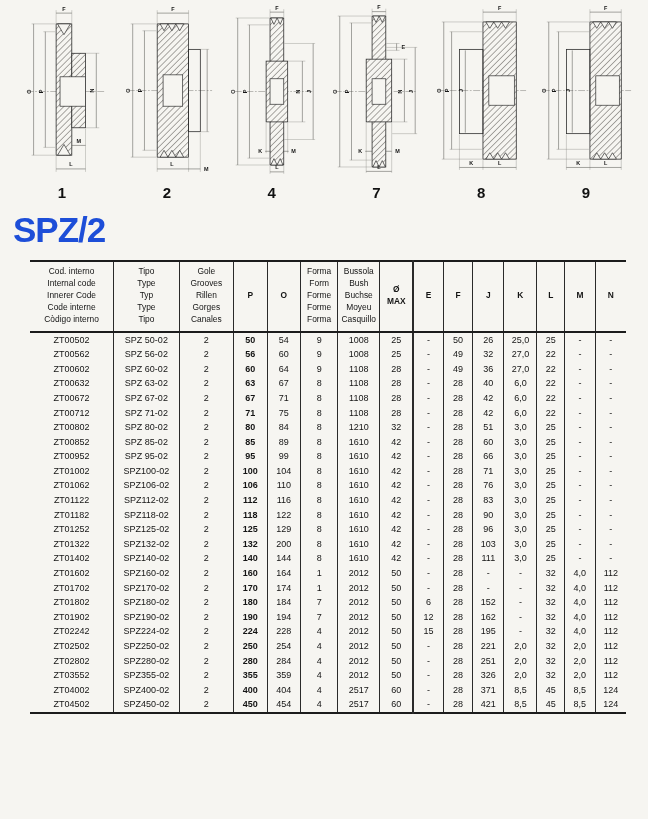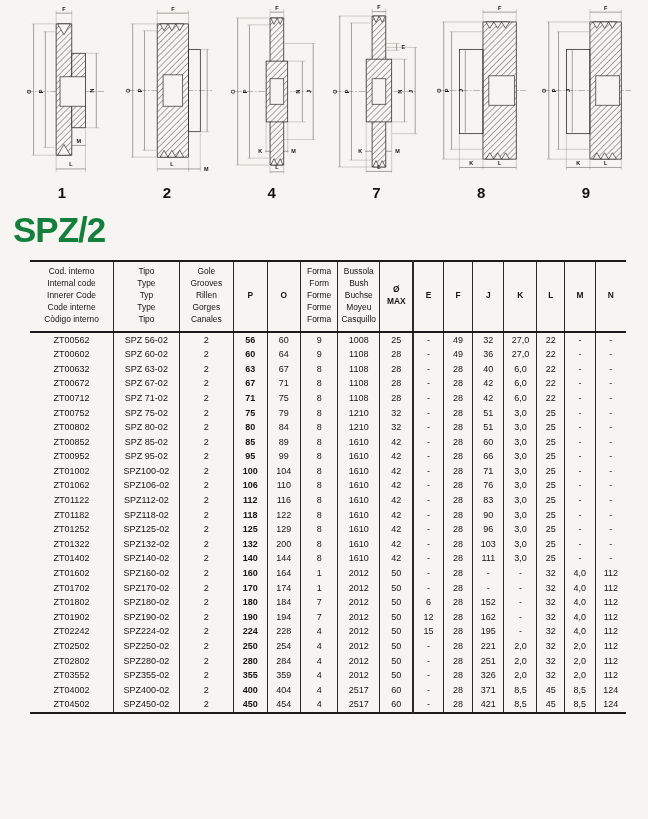--- a/index.html
+++ b/index.html
@@ -21,21 +21,21 @@
   .ol{fill:url(#hatch);stroke:#2a2a2a;stroke-width:0.8;}
   .no{fill:none;stroke:#2a2a2a;stroke-width:0.8;}
   .wh{fill:#f6f5f1;stroke:#2a2a2a;stroke-width:0.7;}
   .xl{stroke:#8a8a86;stroke-width:0.4;}
   .dl{stroke:#4a4a46;stroke-width:0.5;}
   .cl{stroke:#6b6b67;stroke-width:0.45;stroke-dasharray:7 1.6 1.8 1.6;}
   .dt{font:bold 5.6px "Liberation Sans",sans-serif;fill:#161616;text-anchor:middle;}
   
   .page-title{
     font-size:35px;font-weight:bold;letter-spacing:-1px;
-    margin:4px 0 10px 13px;color:#15803d;
+    margin:4px 0 10px 13px;color:#1d4ed8;
   }
   
   .table-wrap{padding:0 22px 16px 30px;}
   table{
     border-collapse:collapse;table-layout:fixed;width:100%;
     border-top:2px solid #1c1c1c;border-bottom:2px solid #1c1c1c;
   }
   th,td{
     border-left:1px solid #2a2a2a;
     text-align:center;vertical-align:middle;
@@ -370,20 +370,37 @@
           <th class="b">F</th>
           <th class="b">J</th>
           <th class="b">K</th>
           <th class="b">L</th>
           <th class="b">M</th>
           <th class="b">N</th>
         </tr>
     </thead>
     <tbody>
         <tr>
+          <td>ZT00502</td>
+          <td>SPZ 50-02</td>
+          <td>2</td>
+          <td class="b">50</td>
+          <td>54</td>
+          <td>9</td>
+          <td>1008</td>
+          <td>25</td>
+          <td class="tl">-</td>
+          <td>50</td>
+          <td>26</td>
+          <td>25,0</td>
+          <td>25</td>
+          <td>-</td>
+          <td>-</td>
+        </tr>
+        <tr>
           <td>ZT00562</td>
           <td>SPZ 56-02</td>
           <td>2</td>
           <td class="b">56</td>
           <td>60</td>
           <td>9</td>
           <td>1008</td>
           <td>25</td>
           <td class="tl">-</td>
           <td>49</td>
@@ -451,37 +468,20 @@
           <td class="b">71</td>
           <td>75</td>
           <td>8</td>
           <td>1108</td>
           <td>28</td>
           <td class="tl">-</td>
           <td>28</td>
           <td>42</td>
           <td>6,0</td>
           <td>22</td>
-          <td>-</td>
-          <td>-</td>
-        </tr>
-        <tr>
-          <td>ZT00752</td>
-          <td>SPZ 75-02</td>
-          <td>2</td>
-          <td class="b">75</td>
-          <td>79</td>
-          <td>8</td>
-          <td>1210</td>
-          <td>32</td>
-          <td class="tl">-</td>
-          <td>28</td>
-          <td>51</td>
-          <td>3,0</td>
-          <td>25</td>
           <td>-</td>
           <td>-</td>
         </tr>
         <tr>
           <td>ZT00802</td>
           <td>SPZ 80-02</td>
           <td>2</td>
           <td class="b">80</td>
           <td>84</td>
           <td>8</td>

